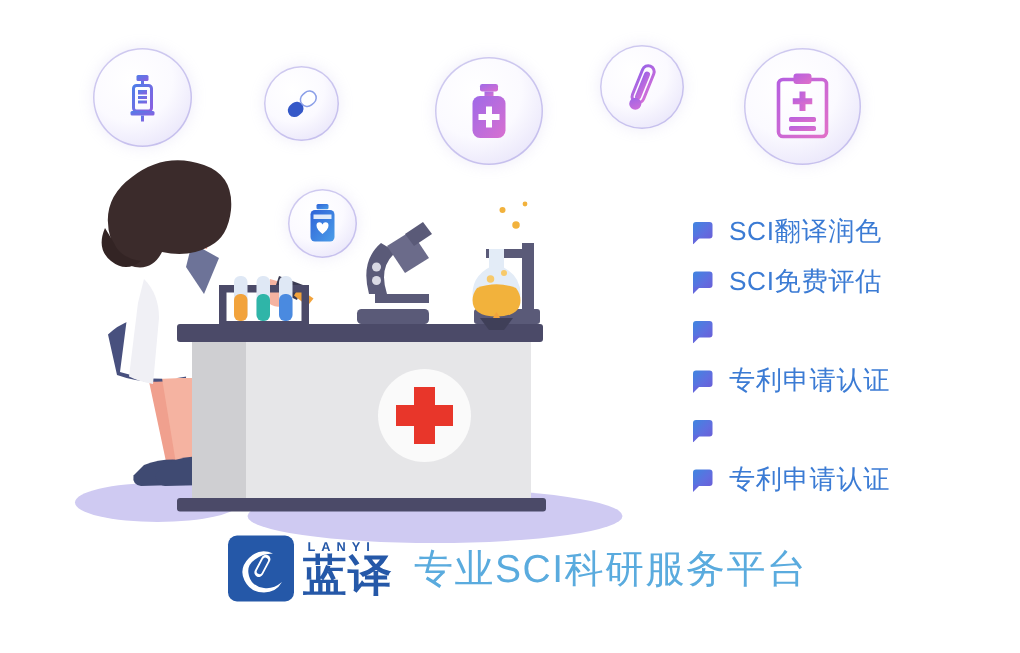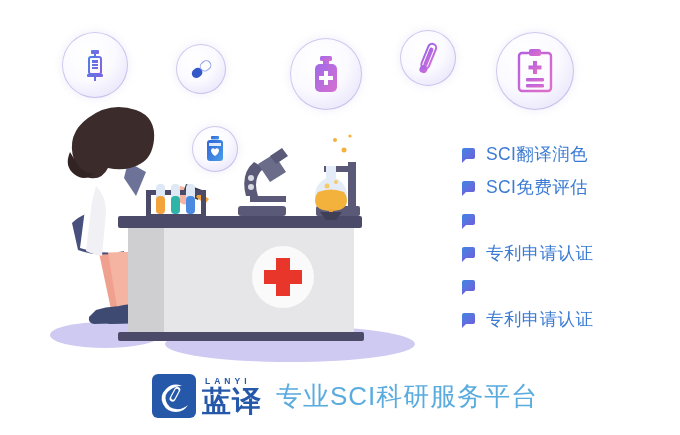--- a/index.html
+++ b/index.html
@@ -69,21 +69,21 @@
     font-family: "Liberation Sans", "DejaVu Sans", sans-serif;
   }
 
   
   .illus { position: absolute; left: 0; top: 0; }
 
   
   .brand {
     position: absolute;
     left: 152px;
-    top: 374px;
+    top: 357px;
     display: flex;
     align-items: center;
   }
   .brand-mark {
     width: 44px;
     height: 44px;
     border-radius: 6px;
     background: #2558a8;
     display: flex;
     align-items: center;

